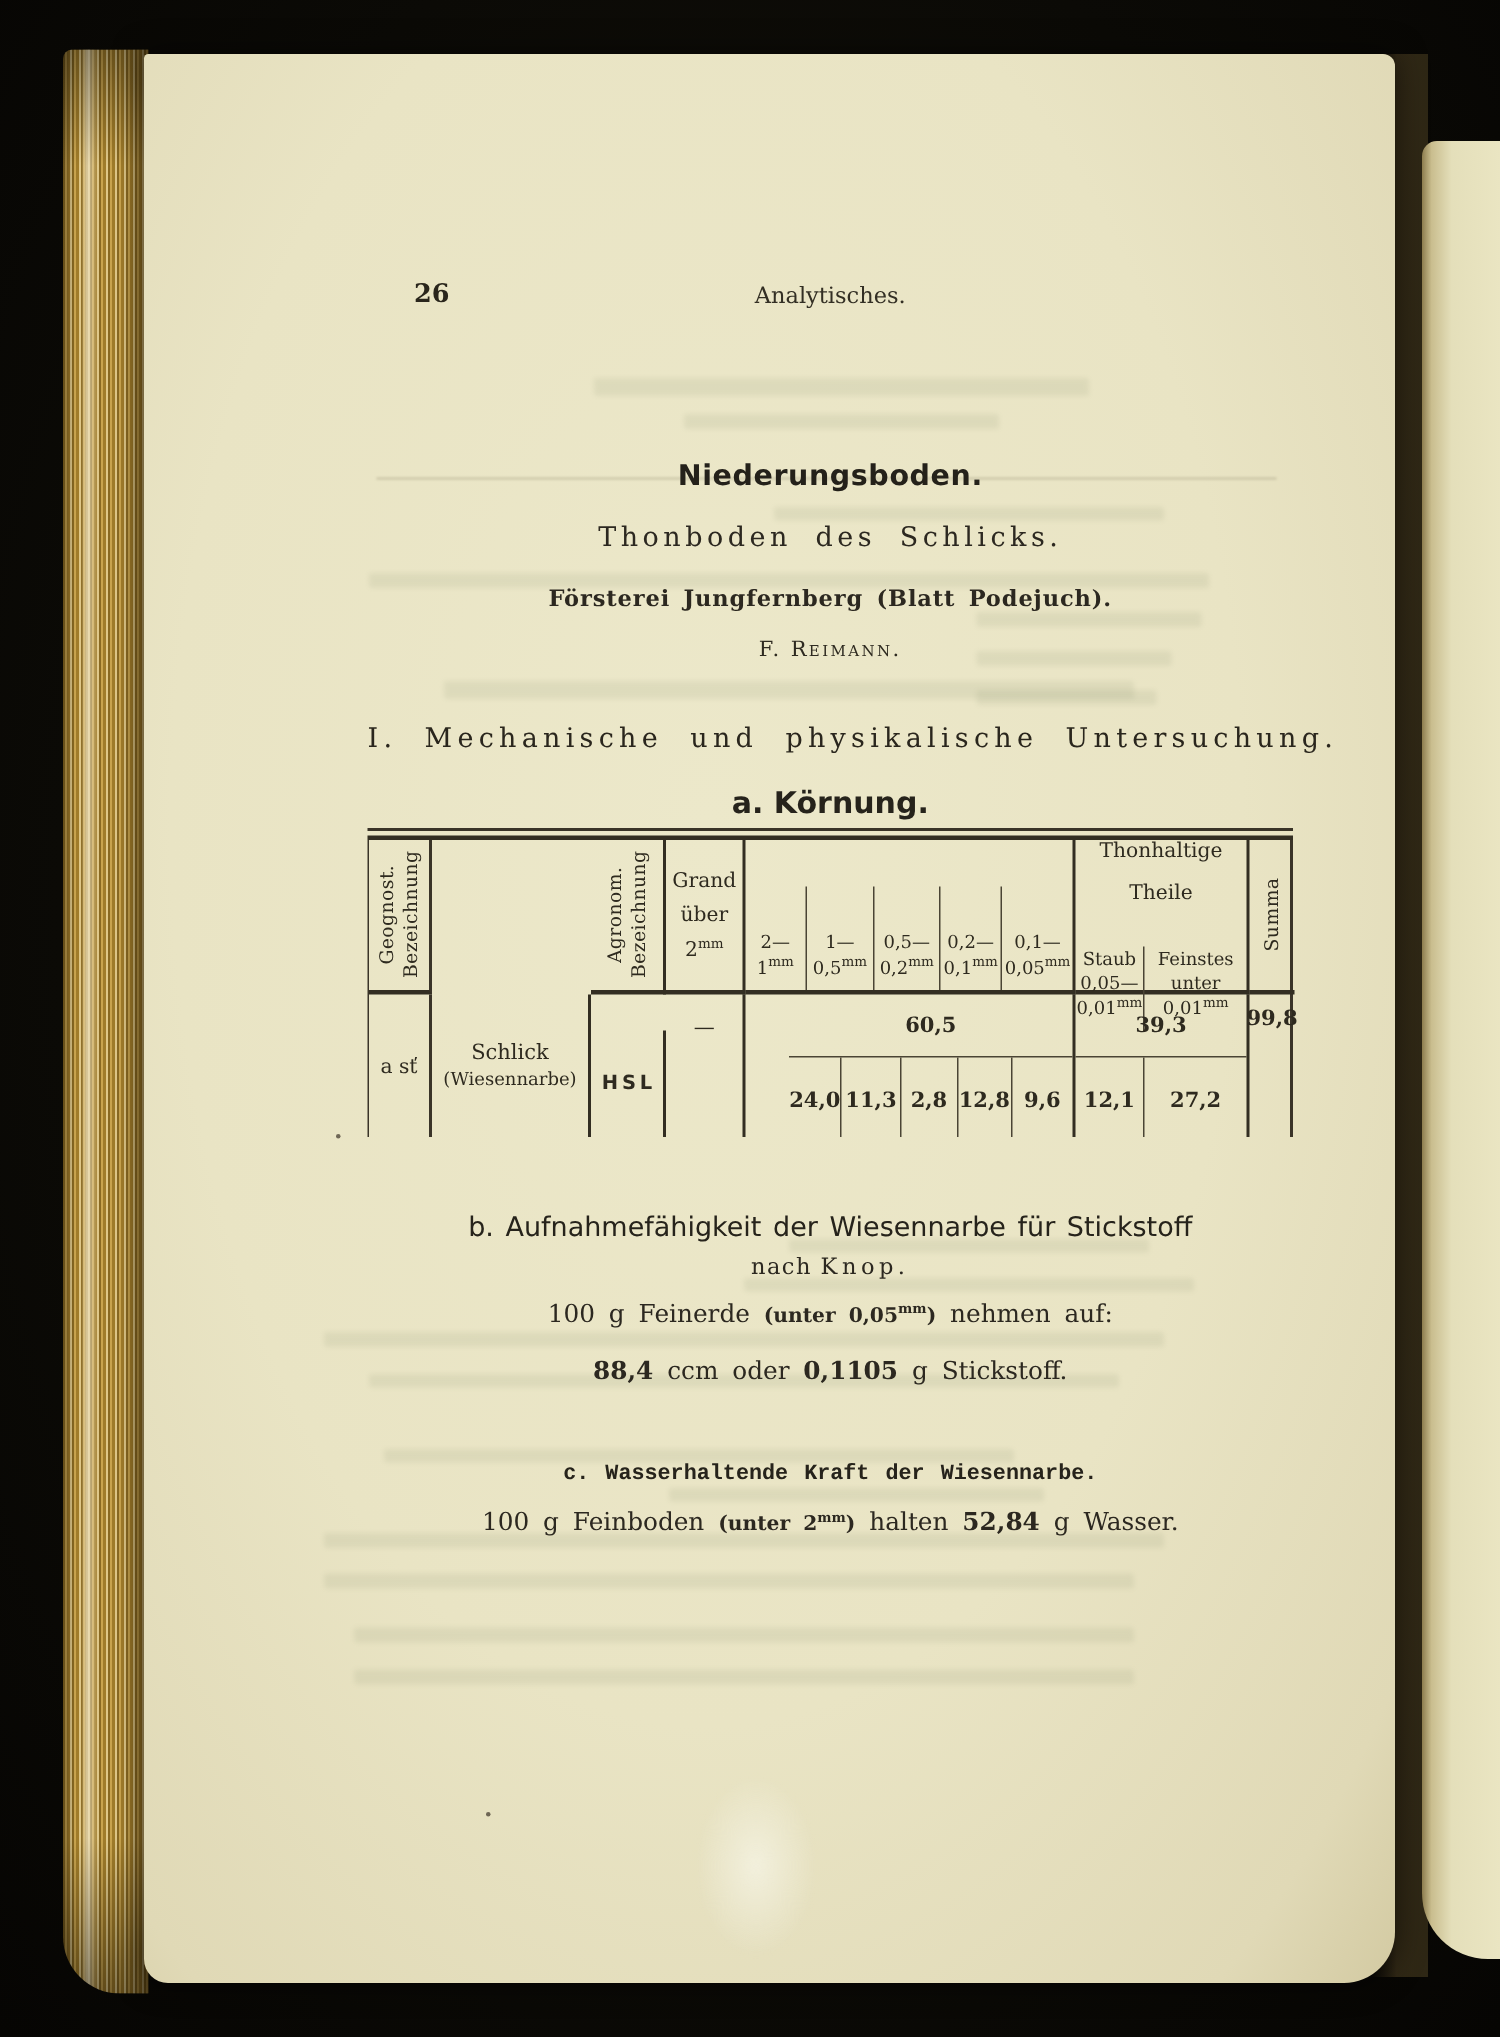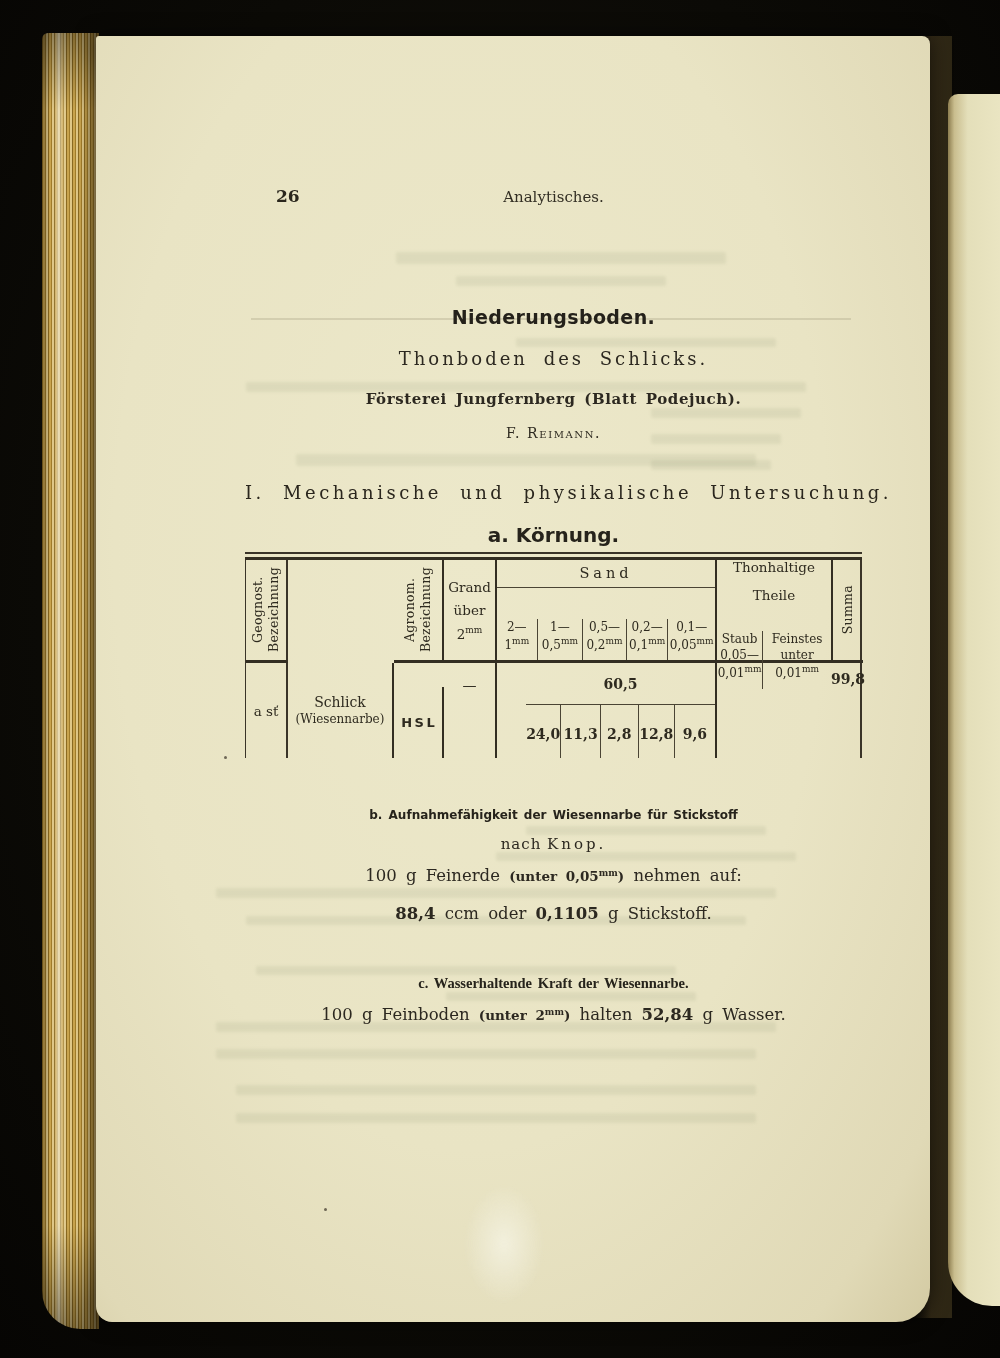--- a/index.html
+++ b/index.html
@@ -39,25 +39,25 @@
   .abs{position:absolute;left:0;width:617px;text-align:center;white-space:nowrap;}
   .pageno{position:absolute;left:180px;top:150px;font-size:17px;font-weight:bold;color:#2a261c;}
   .runhead{top:152px;font-size:15px;color:#332f24;}
   .title{top:270px;font-family:"DejaVu Sans",sans-serif;font-weight:bold;font-size:19px;color:#24211a;letter-spacing:.4px;}
   .subtitle{top:312px;font-size:18px;letter-spacing:3px;word-spacing:7px;color:#2c2820;}
   .location{top:354px;font-size:15px;font-weight:bold;letter-spacing:.6px;word-spacing:3px;color:#2c2820;}
   .author{top:389px;font-size:14px;font-variant:small-caps;letter-spacing:1.6px;color:#2e2a20;}
   .sect1{top:446px;font-size:18px;letter-spacing:3.5px;word-spacing:9px;color:#2a261d;}
   .sectA{top:487px;font-family:"DejaVu Sans",sans-serif;font-weight:bold;font-size:20px;color:#26231b;}
 
-  .bhead{top:772px;font-family:"DejaVu Sans",sans-serif;font-weight:bold;font-size:12px;color:#26231b;word-spacing:2px;}
+  .bhead{top:772px;font-family:"DejaVu Sans",sans-serif;font-weight:normal;font-size:18px;color:#26231b;word-spacing:2px;}
   .bhead2{top:799px;font-size:15px;letter-spacing:1px;color:#2c2820;}
   .bline1{top:830px;font-size:16.5px;word-spacing:4px;color:#2c2820;}
   .bline2{top:868px;font-size:16.5px;word-spacing:4px;color:#2c2820;}
-  .chead{top:939px;font-family:Liberation Serif, serif;font-weight:bold;font-size:14.5px;color:#26231b;word-spacing:2px;}
+  .chead{top:939px;font-family:Liberation Mono, monospace;font-weight:bold;font-size:14.5px;color:#26231b;word-spacing:2px;}
   .cline{top:969px;font-size:16.5px;word-spacing:4px;color:#2c2820;}
   .paren{font-size:13.5px;font-weight:bold;}
   .bnum{font-weight:bold;}
   sup.mm{font-size:9px;vertical-align:super;letter-spacing:0;}
 
   
   .ktable{position:absolute;left:0;top:516px;width:617px;}
   .rule1{height:1.5px;background:#3a3428;margin-bottom:3.5px;}
   .rule2{height:3px;background:#332e22;}
   .tgrid{display:grid;box-sizing:border-box;
@@ -160,21 +160,20 @@
                 <span>Agronom.</span>
                 <span>Bezeichnung</span>
               </span>
           </div>
           <div class="hcell hgrand vr3" style="grid-column:4;grid-row:1;">
             <span>Grand</span>
             <span>über</span>
             <span><span>2</span><sup class="mm">mm</sup></span>
           </div>
           <div class="hcell group vr3" style="grid-column:5 / span 5;grid-row:1;">
-            <div class="g-label ul">Sand</div>
             <div class="g-subs subs-sand">
               <div>
                   <span>2—</span>
                   <span><span>1</span><sup class="mm">mm</sup></span>
                 </div>
               <div>
                   <span>1—</span>
                   <span><span>0,5</span><sup class="mm">mm</sup></span>
                 </div>
               <div>
@@ -225,20 +224,27 @@
           <div class="bgroup vr3" style="grid-column:5 / span 5;grid-row:2;padding-left:29px;">
             <div class="b-total">60,5</div>
             <div class="b-vals subs-sand">
               <div>24,0</div>
               <div>11,3</div>
               <div>2,8</div>
               <div>12,8</div>
               <div>9,6</div>
             </div>
           </div>
+          <div class="bgroup vr3" style="grid-column:10 / span 2;grid-row:2;">
+            <div class="b-total">39,3</div>
+            <div class="b-vals subs-thon">
+              <div>12,1</div>
+              <div>27,2</div>
+            </div>
+          </div>
           <div class="bsum" style="grid-column:12;grid-row:2;">99,8</div>
         </div>
       </div>
 
       <div class="abs bhead">b. Aufnahmefähigkeit der Wiesennarbe für Stickstoff</div>
       <div class="abs bhead2">
         <span>nach </span><span style="letter-spacing:3px;">Knop.</span>
       </div>
       <div class="abs bline1">
         <span>100 g Feinerde </span><span class="paren"><span>(unter 0,05</span><sup class="mm">mm</sup><span>)</span></span><span> nehmen auf:</span>

